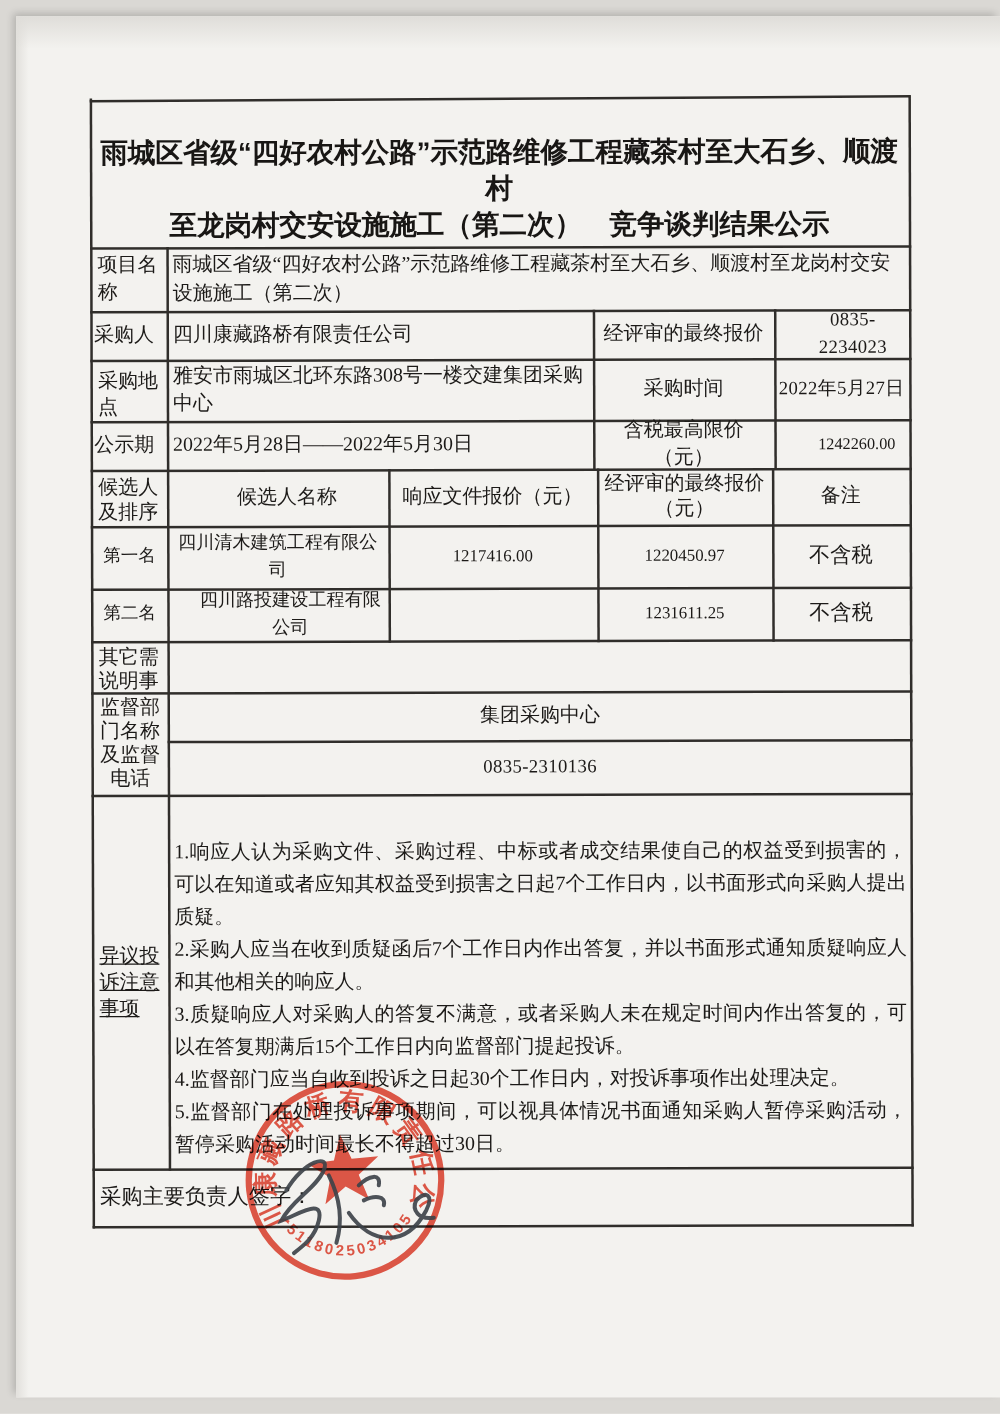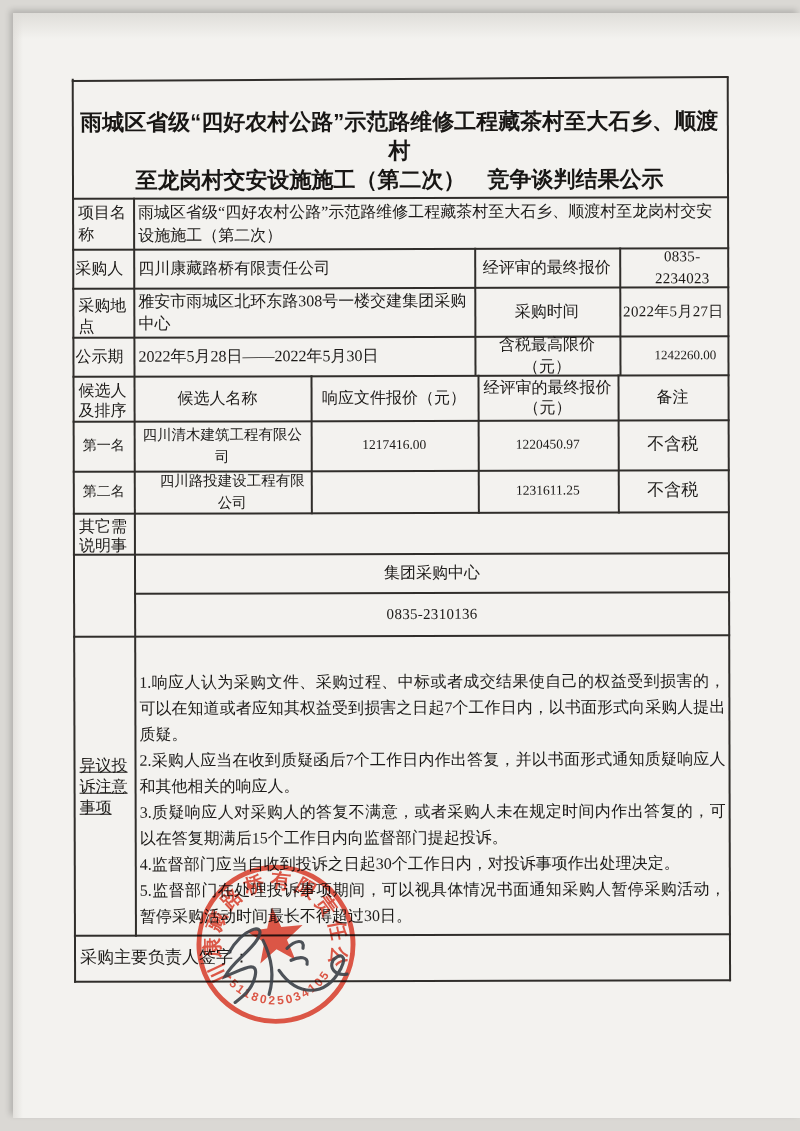--- a/index.html
+++ b/index.html
@@ -91,39 +91,40 @@
   <div class="cell fc" style="left:139px;top:289px;width:334px;height:45px;">雅安市雨城区北环东路308号一楼交建集团采购中心</div>
   <div class="cell fcc" style="left:477px;top:289px;width:141px;height:45px;">采购时间</div>
   <div class="cell fcc num" style="left:622px;top:289px;width:104px;height:45px;">2022年5月27日</div>
 
   <div class="cell fc" style="left:76px;top:338px;width:58px;height:35px;">公示期</div>
   <div class="cell fc" style="left:139px;top:338px;width:334px;height:35px;">2022年5月28日——2022年5月30日</div>
   <div class="cell fcc" style="left:477px;top:338px;width:141px;height:35px;">含税最高限价（元）</div>
   <div class="cell fcc small" style="left:622px;top:338px;width:104px;height:35px;padding-left:24px;">1242260.00</div>
 
   <div class="cell label" style="left:76px;top:379px;width:56px;height:40px;line-height:20px;">候选人及排序</div>
-  <div class="cell fcc" style="left:124px;top:377px;width:188px;height:41px;">候选人名称</div>
+  <div class="cell fcc" style="left:136px;top:377px;width:188px;height:41px;">候选人名称</div>
   <div class="cell fcc" style="left:313px;top:377px;width:163px;height:41px;">响应文件报价（元）</div>
   <div class="cell fcc" style="left:480px;top:377px;width:136px;height:41px;line-height:20px;">经评审的最终报价（元）</div>
   <div class="cell fcc" style="left:620px;top:377px;width:106px;height:41px;">备注</div>
 
   <div class="cell fcc" style="left:76px;top:422px;width:56px;height:46px;font-size:14px;">第一名</div>
   <div class="cell fcc" style="left:136px;top:422px;width:173px;height:46px;font-size:14.5px;">四川清木建筑工程有限公司</div>
   <div class="cell fcc" style="left:313px;top:422px;width:163px;height:46px;font-size:13.5px;">1217416.00</div>
   <div class="cell fcc" style="left:480px;top:422px;width:136px;height:46px;font-size:13.5px;">1220450.97</div>
   <div class="cell fcc" style="left:620px;top:422px;width:106px;height:46px;font-size:17px;">不含税</div>
 
   <div class="cell fcc" style="left:76px;top:472px;width:56px;height:38px;font-size:14px;">第二名</div>
   <div class="cell fcc" style="left:136px;top:472px;width:173px;height:38px;font-size:14.5px;padding-left:20px;">四川路投建设工程有限公司</div>
   <div class="cell fcc" style="left:480px;top:472px;width:136px;height:38px;font-size:13.5px;text-align:center;">1231611.25</div>
   <div class="cell fcc" style="left:620px;top:472px;width:106px;height:38px;font-size:17px;">不含税</div>
 
   <div class="cell label" style="left:76px;top:515px;width:56px;height:37px;line-height:19px;">其它需说明事</div>
   <div class="cell" style="left:139px;top:515px;width:586px;height:37px;"></div>
 
+  <div class="cell fcc label" style="left:76px;top:555px;width:56px;height:78px;line-height:19px;padding:0 2px;">监督部门名称及监督电话</div>
   <div class="cell fcc" style="left:139px;top:555px;width:586px;height:35px;">集团采购中心</div>
   <div class="cell fcc num" style="left:139px;top:594px;width:586px;height:39px;">0835-2310136</div>
 
   <div class="cell fc label" style="left:76px;top:637px;width:56px;height:295px;line-height:21px;text-decoration:underline;">异议投诉注意事项</div>
   <div class="cell" style="left:139px;top:637px;width:586px;height:295px;display:flex;flex-direction:column;justify-content:flex-end;padding-bottom:3px;">
     <div class="obj-item">1.响应人认为采购文件、采购过程、中标或者成交结果使自己的权益受到损害的，可以在知道或者应知其权益受到损害之日起7个工作日内，以书面形式向采购人提出质疑。</div>
     <div class="obj-item">2.采购人应当在收到质疑函后7个工作日内作出答复，并以书面形式通知质疑响应人和其他相关的响应人。</div>
     <div class="obj-item">3.质疑响应人对采购人的答复不满意，或者采购人未在规定时间内作出答复的，可以在答复期满后15个工作日内向监督部门提起投诉。</div>
     <div class="obj-item">4.监督部门应当自收到投诉之日起30个工作日内，对投诉事项作出处理决定。</div>
     <div class="obj-item">5.监督部门在处理投诉事项期间，可以视具体情况书面通知采购人暂停采购活动，暂停采购活动时间最长不得超过30日。</div>

